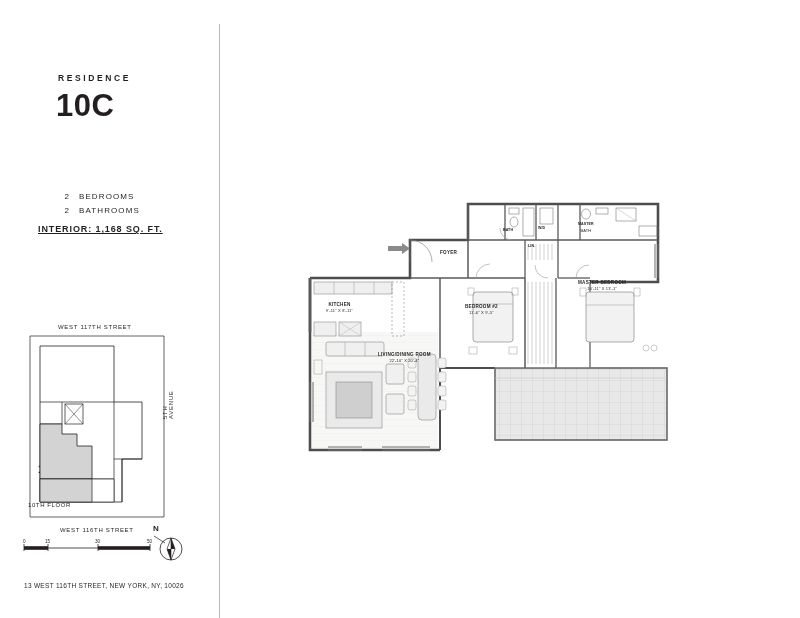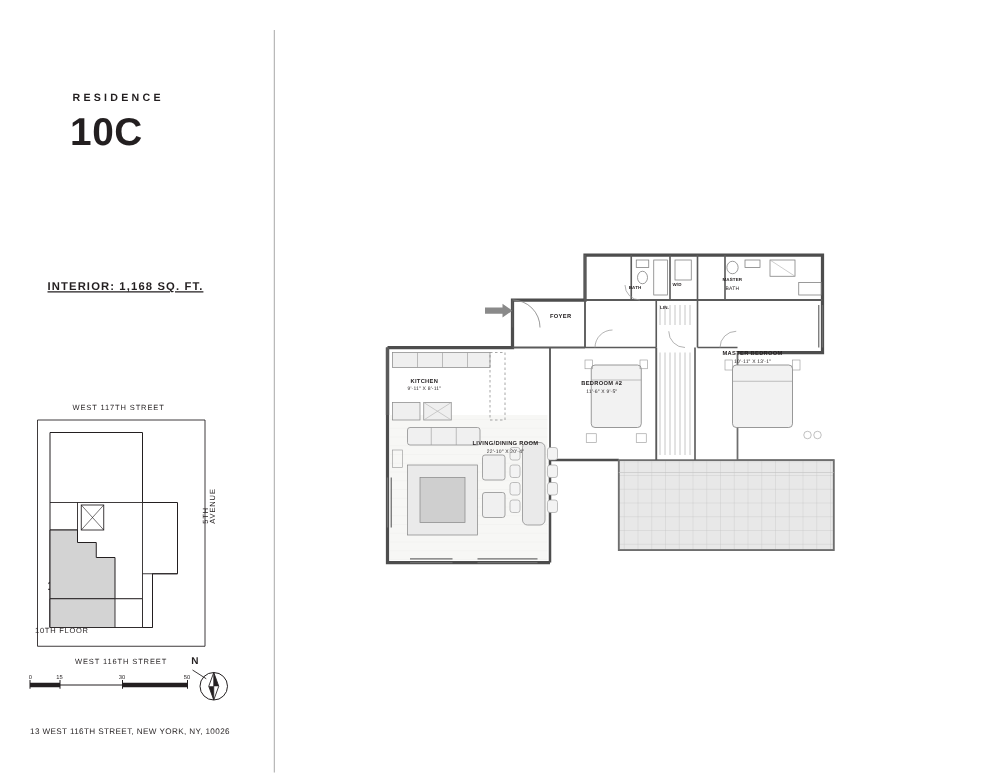--- a/index.html
+++ b/index.html
@@ -183,20 +183,28 @@
 </head>
 <body>
 
 <div class="page">
 
   <div class="divider"></div>
 
   <div class="residence-label">RESIDENCE</div>
   <div class="residence-number">10C</div>
 
+  <div class="specs">
+    <div class="row">
+      <span class="num">2</span><span>BEDROOMS</span>
+    </div>
+    <div class="row">
+      <span class="num">2</span><span>BATHROOMS</span>
+    </div>
+  </div>
   <div class="interior">INTERIOR:  1,168 SQ. FT.</div>
 
   <div class="keyplan">
     <div class="kp-street-top">WEST 117TH STREET</div>
     <div class="kp-street-bottom">WEST 116TH STREET</div>
     <div class="kp-avenue">5TH AVENUE</div>
     <div class="kp-floor">10TH FLOOR</div>
     <div class="kp-unit">10C</div>
 
     <svg class="kp-svg" width="180" height="205" viewBox="0 0 180 205">

